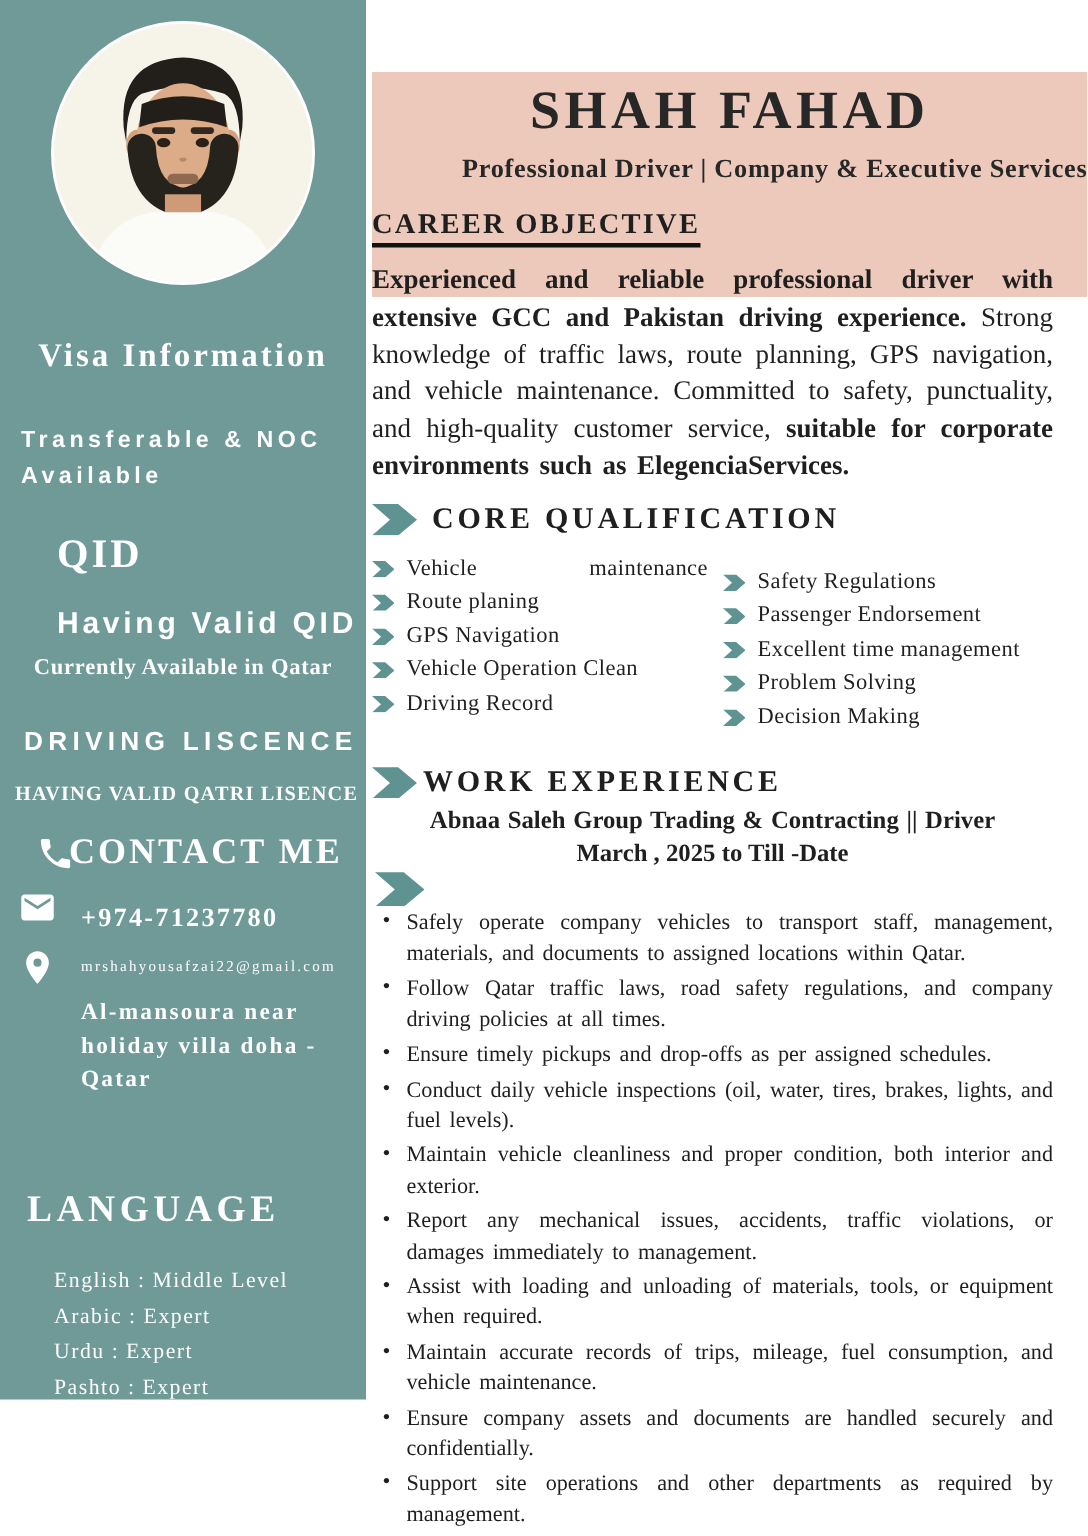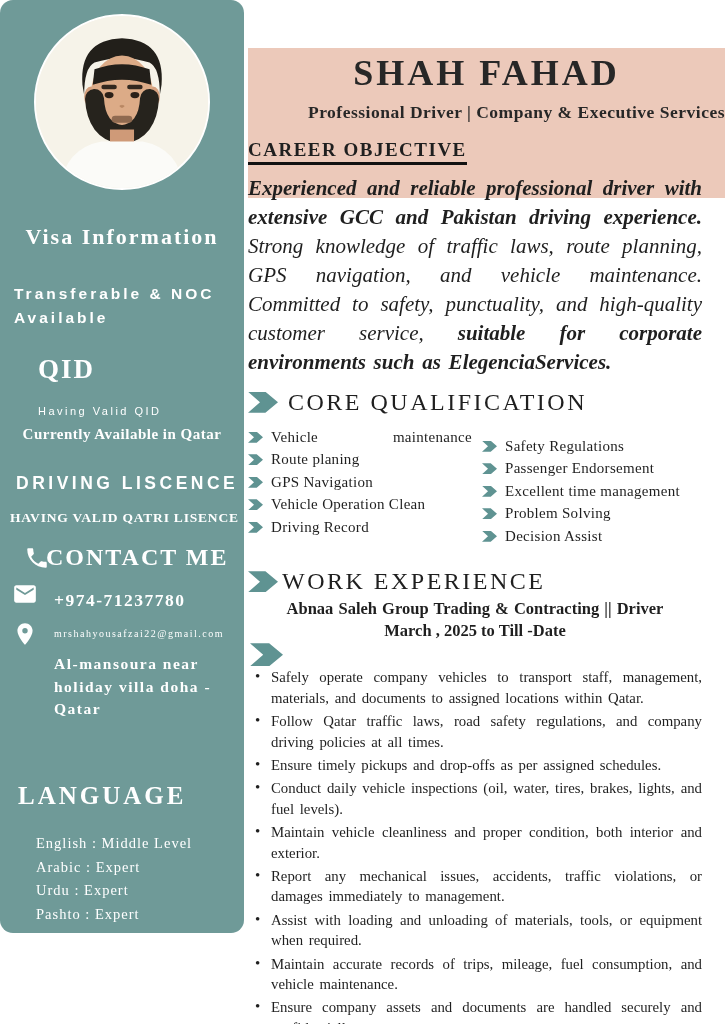--- a/index.html
+++ b/index.html
@@ -6,21 +6,21 @@
   html,body { background:#ffffff; }
   .page {
     position:relative; width:725px; height:1024px; margin:0 auto;
     background:#ffffff; overflow:hidden;
     font-family:"Liberation Serif","DejaVu Serif",serif;
     color:#1f1f1f;
   }
   
   .sidebar {
     position:absolute; left:0; top:0; width:244px; height:933px;
-    background:#6f9a98; color:#ffffff;border-radius:13px;
+    background:#6f9a98; color:#ffffff;
   }
   .photo-wrap {
     width:176px; height:176px; border-radius:50%;
     margin:14px auto 0 auto; background:#f6f3e9; overflow:hidden;
     border:2px solid #ffffff;
   }
   .photo-wrap svg { display:block; width:100%; height:100%; }
   .side-serif-title {
     font-weight:bold; font-size:22px; letter-spacing:2px;
     text-align:center; margin-top:34px;
@@ -29,21 +29,21 @@
     font-family:"Liberation Sans","DejaVu Sans",sans-serif;
     font-weight:bold; font-size:15.5px; letter-spacing:3px;
     line-height:1.55; padding:0 14px; margin-top:32px;
   }
   .qid-title {
     font-weight:bold; font-size:27px; letter-spacing:2px;
     padding-left:38px; margin-top:24px;
   }
   .qid-value {
     font-family:"Liberation Sans","DejaVu Sans",sans-serif;
-    font-weight:normal; font-size:11px; letter-spacing:2.5px;
+    font-weight:bold; font-size:20px; letter-spacing:2.5px;
     padding-left:38px; margin-top:20px;
   }
   .qid-note {
     font-weight:bold; font-size:15px; letter-spacing:0.5px;
     text-align:center; margin-top:9px;
   }
   .license-title {
     font-family:"Liberation Sans","DejaVu Sans",sans-serif;
     font-weight:bold; font-size:17.5px; letter-spacing:3.5px;
     padding-left:16px; margin-top:30px;
@@ -90,32 +90,32 @@
   
   .content {
     position:absolute; left:246px; top:123px; right:0; bottom:0;
     padding:16px 23px 0 2px;
   }
   .obj-title {
     display:inline-block; font-weight:bold; font-size:19px;
     letter-spacing:1.5px; border-bottom:3px solid #111; padding-bottom:1px;
   }
   .obj-para {
-    margin-top:9px; font-size:21px; line-height:1.38;
-    text-align:justify; word-spacing:2.5px;font-style:italic;
+    margin-top:9px; font-size:18px; line-height:1.38;
+    text-align:justify; word-spacing:2.5px;
   }
   .section-head { display:flex; align-items:center; margin-top:12px; }
   .chev {
     background:#5f9392; flex:0 0 auto;
     clip-path:polygon(0 0, 58% 0, 100% 50%, 58% 100%, 0 100%, 40% 50%);
   }
   .chev-lg { width:30px; height:21px; margin-right:10px; }
   .chev-xl { width:33px; height:23px; margin:2px 0 0 2px; }
   .chev-sm { width:15px; height:11px; margin:5px 8px 0 0; }
-  .section-title { font-weight:normal; font-size:24px; letter-spacing:2.5px; }
+  .section-title { font-weight:bold; font-size:20px; letter-spacing:2.5px; }
   .qual-cols { display:flex; margin-top:11px; }
   .qual-col-left { width:224px; margin-right:10px; }
   .qual-col-right { flex:1; margin-top:9px; }
   .qual-item { display:flex; margin-bottom:1.5px; }
   .qual-text { font-size:15px; line-height:21px; letter-spacing:0.3px; }
   .justify-full { flex:1; text-align:justify; text-align-last:justify; }
   .we-head { margin-top:20px; }
   .we-company {
     text-align:center; font-weight:bold; font-size:16.5px;
     line-height:21.5px; margin-top:3px; word-spacing:1px;
@@ -247,21 +247,21 @@
         <div class="qual-item">
             <div class="chev chev-sm"></div>
             <span class="qual-text">Excellent time management</span>
           </div>
         <div class="qual-item">
             <div class="chev chev-sm"></div>
             <span class="qual-text">Problem Solving</span>
           </div>
         <div class="qual-item">
             <div class="chev chev-sm"></div>
-            <span class="qual-text">Decision Assist</span>
+            <span class="qual-text">Decision Making</span>
           </div>
       </div>
     </div>
 
     <div class="section-head we-head">
       <div class="chev chev-lg" style="margin-right:4px"></div>
       <span class="section-title">WORK EXPERIENCE</span>
     </div>
     <div class="we-company">Abnaa Saleh Group Trading &amp; Contracting || Driver</div>
     <div class="we-period">March , 2025 to Till -Date</div>

